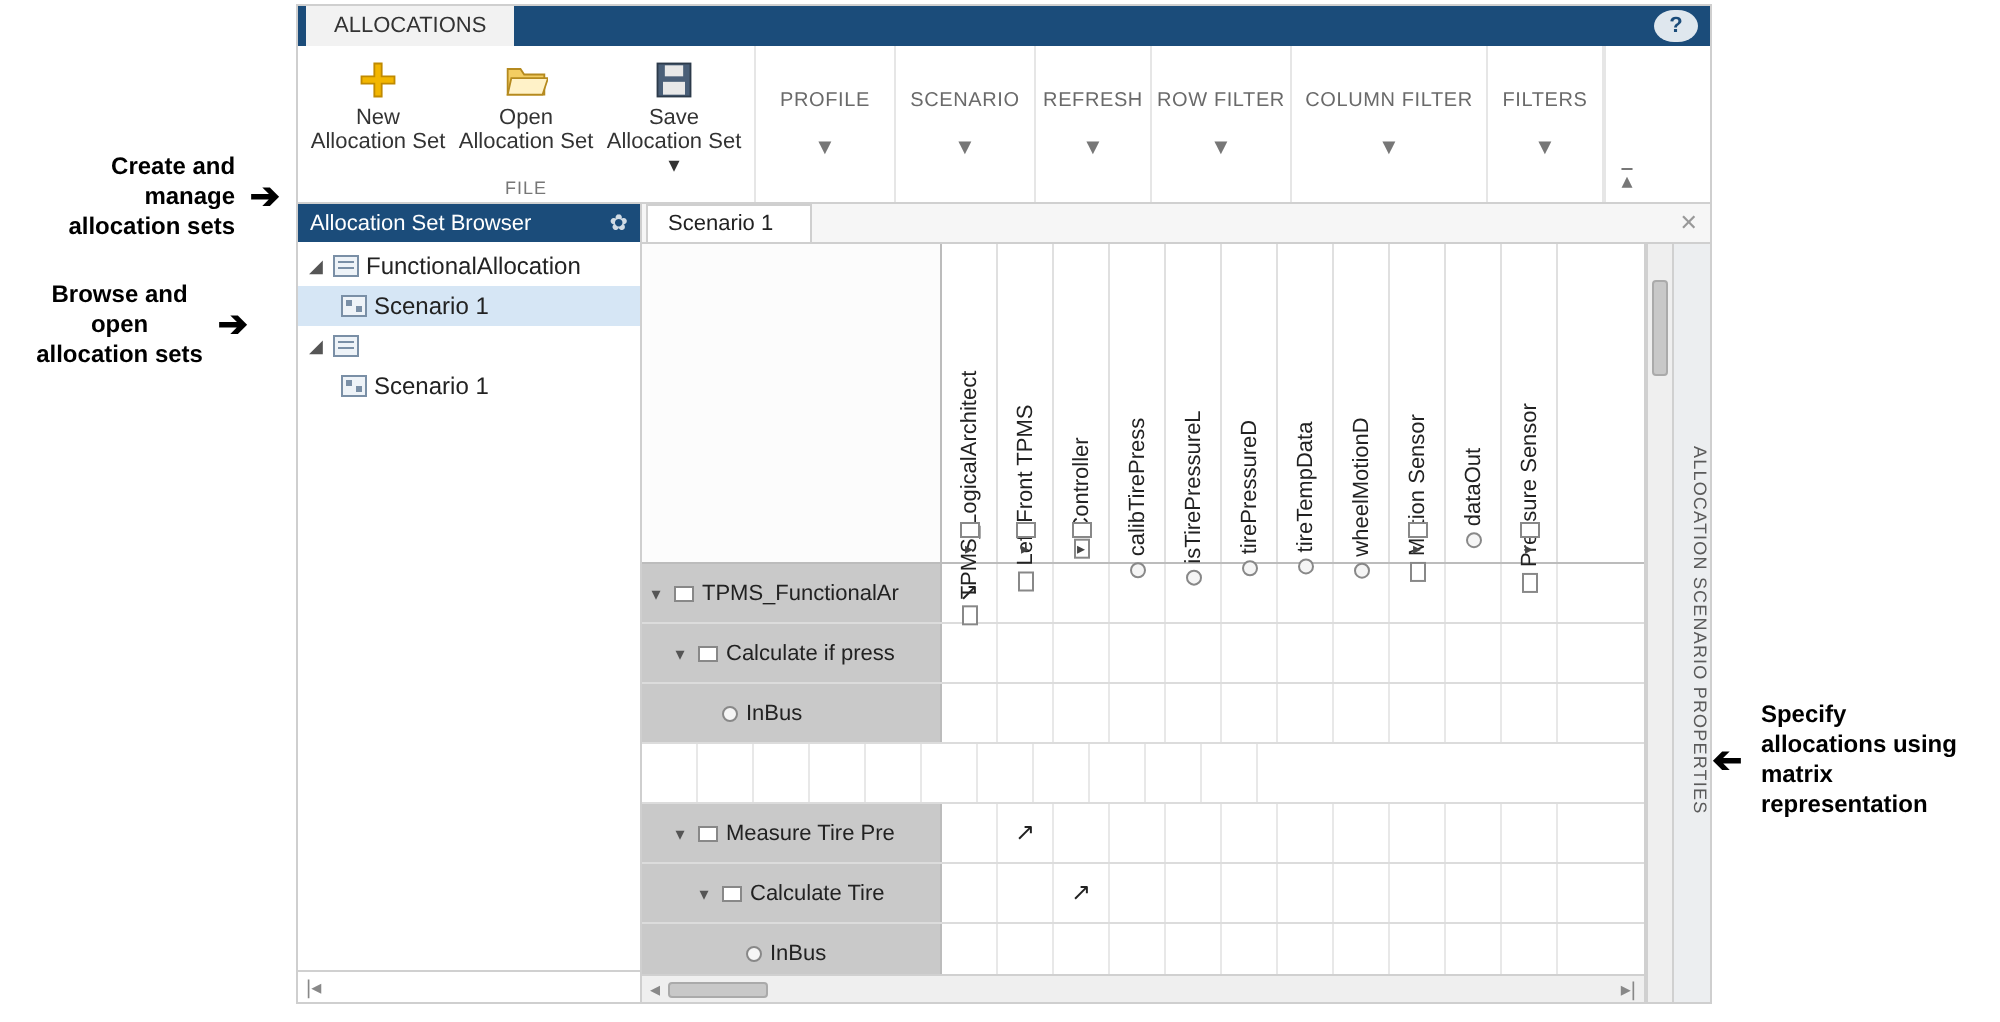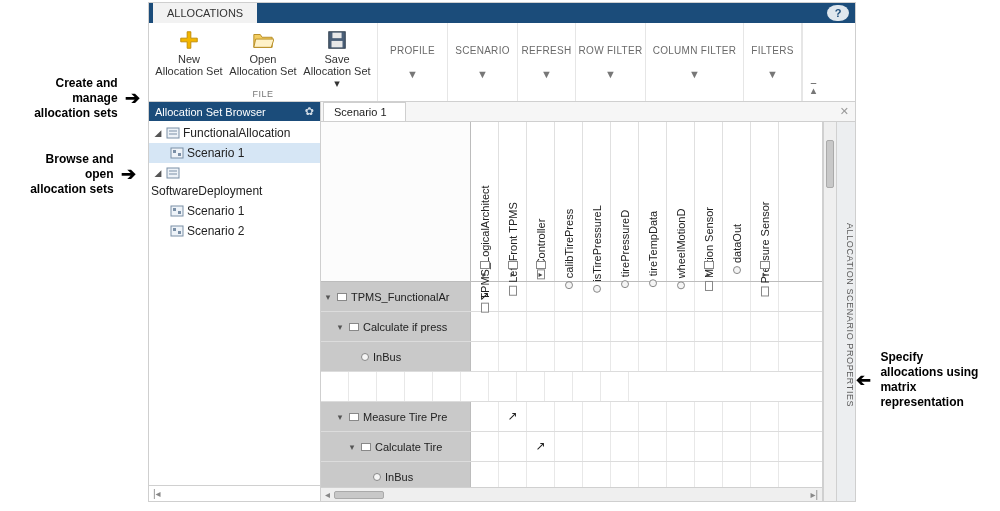--- a/index.html
+++ b/index.html
@@ -17,21 +17,21 @@
   .annot {
     position: absolute;
     font-weight: bold;
     font-size: 12px;
     text-align: center;
     line-height: 1.25;
     color: #000;
   }
   .annot .arrow { font-size: 18px; display:inline-block; vertical-align:middle; }
   #annot-create { top: 28px; left: 10px; width: 130px; text-align:right;margin-top:48px;}
-  #annot-browse { top: 140px; left: 6px; width: 130px; text-align:right;margin-top:12px;}
+  #annot-browse { top: 140px; left: 6px; width: 130px; text-align:center;}
   #annot-specify { top: 350px; right: 4px; width: 140px; text-align:left;}
   #annot-specify .arrow { margin-right:6px;}
   #annot-create .arrow { margin-left:4px;}
   #annot-browse .arrow { margin-left:4px;}
 
   .app {
     position: absolute;
     left: 148px;
     top: 2px;
     width: 708px;
@@ -415,43 +415,30 @@
         <div class="tree-row">
           <span class="tw">◢</span>
           <span class="tic">
               <svg width="14" height="12">
                 <rect x="1" y="1" width="12" height="10" fill="#eef3f8" stroke="#7a8fa6"></rect>
                 <line x1="3" y1="4" x2="11" y2="4" stroke="#7a8fa6"></line>
                 <line x1="3" y1="7" x2="11" y2="7" stroke="#7a8fa6"></line>
               </svg>
             </span>
         </div>
-        <div class="tree-row" style="padding-left:2px; margin-top:-2px;">
-          <span>SoftwareDeployment</span>
-        </div>
         <div class="tree-row pad1">
           <span class="tic">
               <svg width="14" height="12">
                 <rect x="1" y="1" width="12" height="10" fill="#eef3f8" stroke="#7a8fa6"></rect>
                 <rect x="3" y="3" width="3" height="3" fill="#7a8fa6"></rect>
                 <rect x="8" y="6" width="3" height="3" fill="#7a8fa6"></rect>
               </svg>
             </span>
           <span>Scenario 1</span>
         </div>
-        <div class="tree-row pad1">
-          <span class="tic">
-              <svg width="14" height="12">
-                <rect x="1" y="1" width="12" height="10" fill="#eef3f8" stroke="#7a8fa6"></rect>
-                <rect x="3" y="3" width="3" height="3" fill="#7a8fa6"></rect>
-                <rect x="8" y="6" width="3" height="3" fill="#7a8fa6"></rect>
-              </svg>
-            </span>
-          <span>Scenario 2</span>
-        </div>
       </div>
       <div class="browser-footer">
         <span>|◂</span>
       </div>
     </div>
 
     <div class="matrixpane">
       <div class="tabbar">
         <div class="doctab">
           <span>Scenario 1</span>

